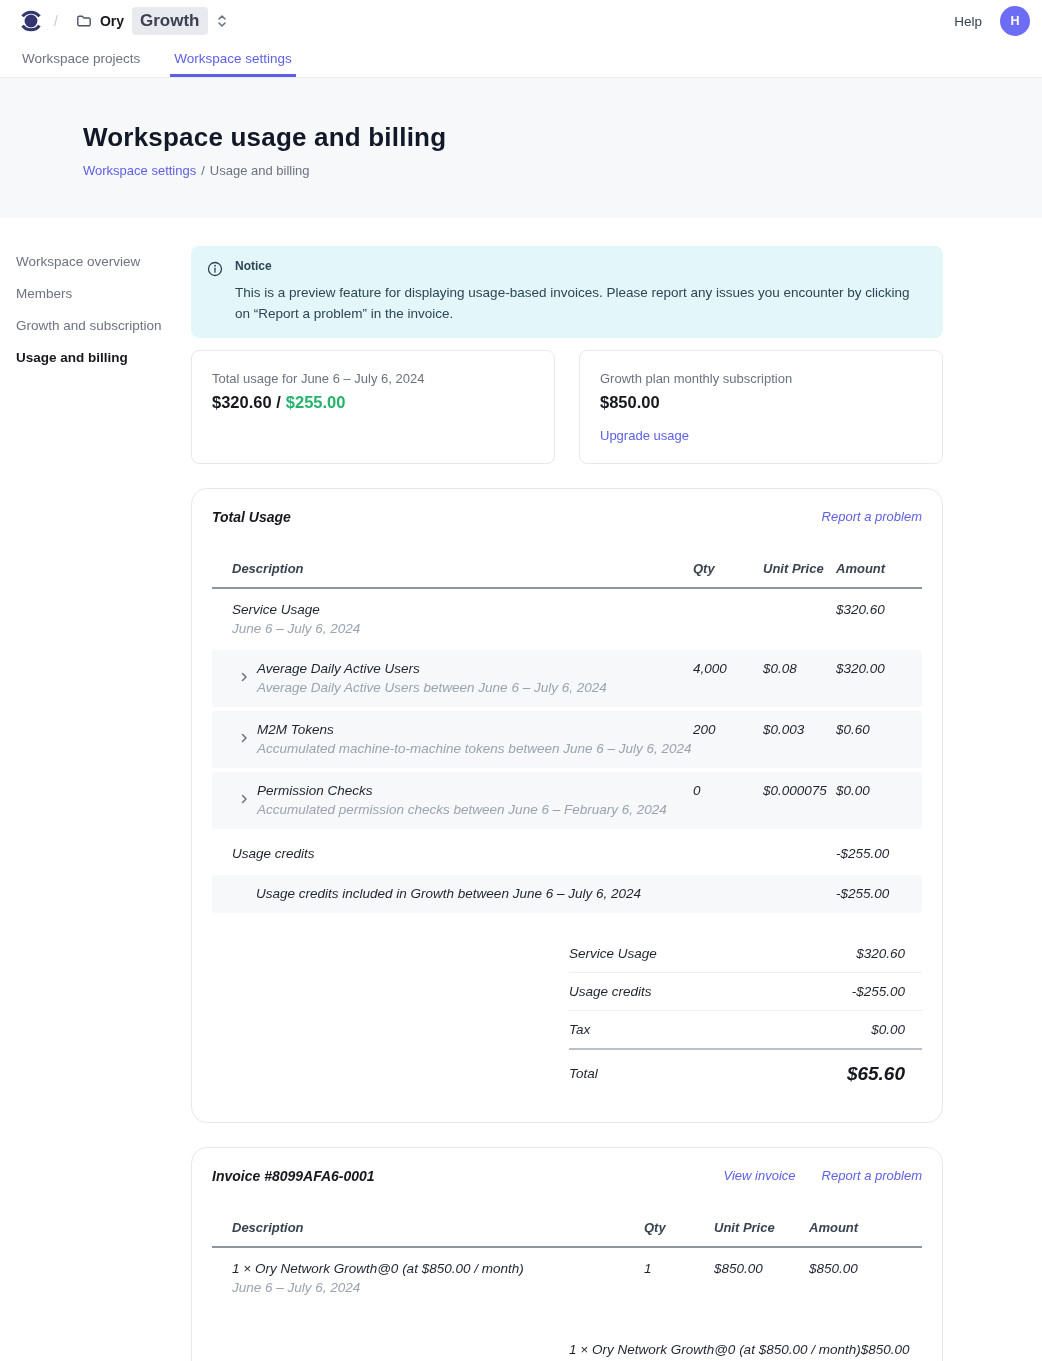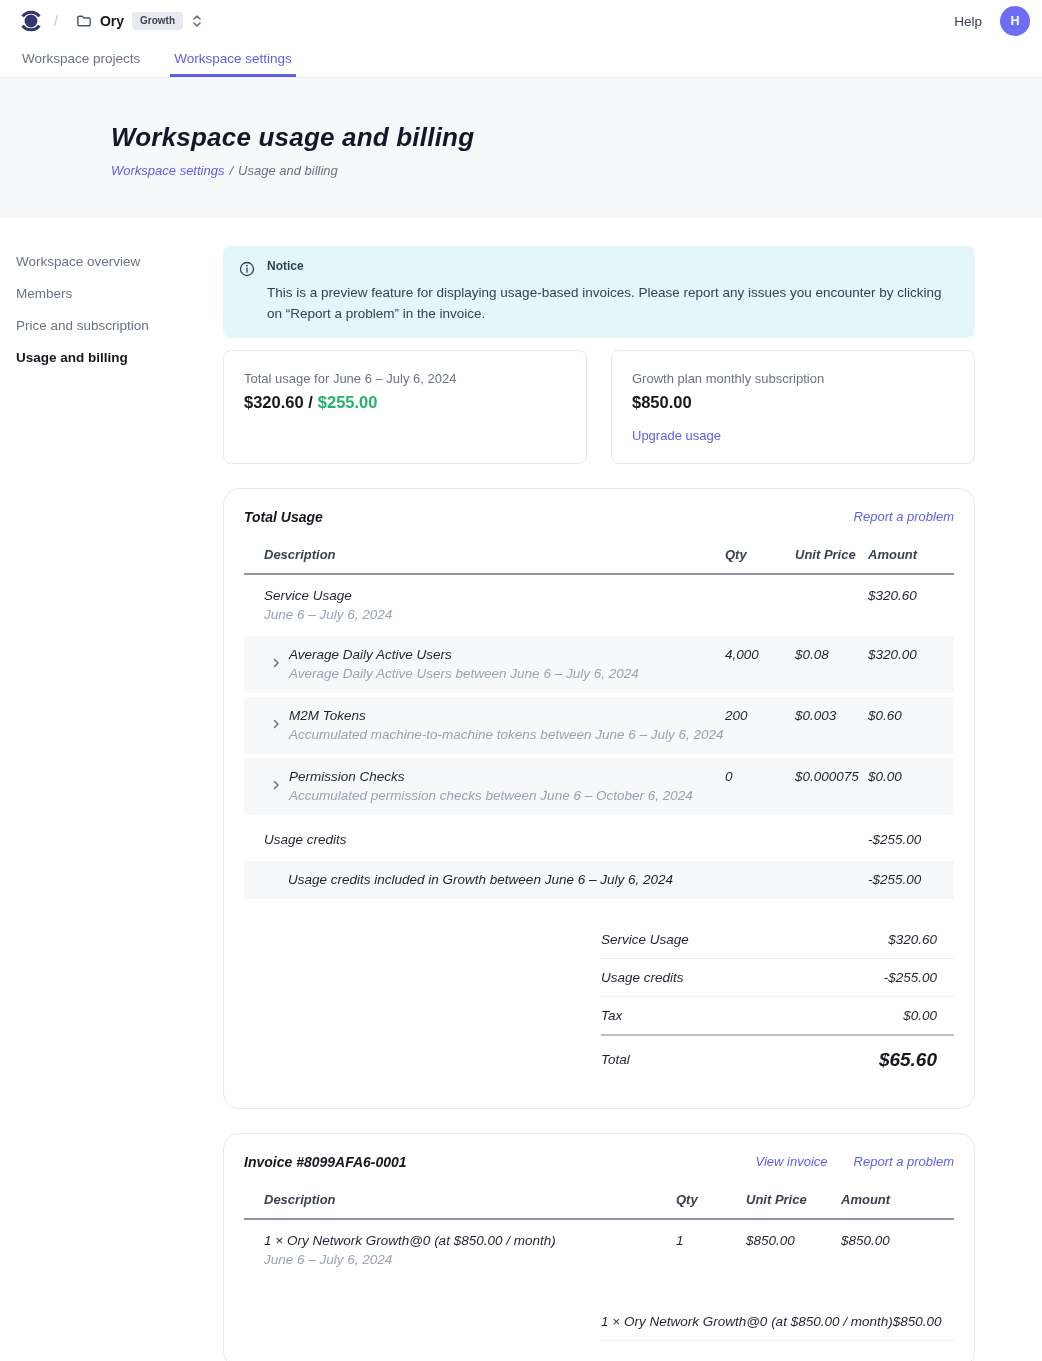--- a/index.html
+++ b/index.html
@@ -17,21 +17,21 @@
   
   .topbar {
     height:42px; display:flex; align-items:center;
     padding:0 12px 0 20px; background:#fff;
   }
   .topbar-left { display:flex; align-items:center; gap:12px; flex:1; }
   .crumb-sep { color:#c3c8d1; font-size:14px; }
   .ws-switcher { display:flex; align-items:center; gap:8px; cursor:pointer; padding:4px 6px; border-radius:6px; }
   .org-name { font-size:14px; font-weight:600; color:#16181d; }
   .plan-badge {
-    background:#e8eaf0; color:#3c4250; font-size:10px; font-weight:600;
+    background:#e8eaf0; color:#3c4250; font-size:17px; font-weight:600;
     padding:2px 8px; border-radius:4px; line-height:1.4;
   }
   .topbar-right { display:flex; align-items:center; gap:18px; }
   .help-link { font-size:13.5px; color:#374151; }
   .avatar {
     width:30px; height:30px; border-radius:50%; background:#6c6cf5;
     color:#fff; display:flex; align-items:center; justify-content:center;
     font-size:12.5px; font-weight:600; cursor:pointer;
   }
 
@@ -41,29 +41,29 @@
     border-bottom:1px solid #e8ebf0; background:#fff;
   }
   .tab {
     font-size:13.5px; color:#6b7280; padding:9px 4px 8px;
     border-bottom:3px solid transparent; cursor:pointer;
   }
   .tab.active { color:#5d5fe8; border-bottom-color:#5d5fe8; font-weight:500; }
 
   
   .hero { background:#f7f8fa; padding:44px 0 40px; }
-  .hero-inner { margin-left:111px;font-style:italic; }
+  .hero-inner { margin-left:83px; }
   .page-title { font-size:26px; font-weight:700; color:#111827; letter-spacing:.2px; }
   .hero-breadcrumb { display:flex; gap:5px; margin-top:10px; font-size:13px; }
   .hero-breadcrumb .cur { color:#6b7280; }
   .hero-breadcrumb .sep { color:#6b7280; }
 
   
   .content { display:flex; align-items:flex-start; }
-  .sidenav { width:223px; padding:32px 0 0 16px; flex:none; }
+  .sidenav { width:191px; padding:32px 0 0 16px; flex:none; }
   .sidenav-item { font-size:13.5px; color:#6b7280; padding:4px 0; margin-bottom:9px; cursor:pointer; }
   .sidenav-item.active { color:#16181d; font-weight:700; }
   .main { width:752px; margin-top:28px; flex:none; padding-bottom:16px; }
 
   
   .notice {
     background:#e3f6fa; border-radius:8px; padding:13px 16px;
     display:flex; gap:12px; color:#2e4555;
   }
   .notice-icon { margin-top:2px; flex:none; }
@@ -85,21 +85,21 @@
   .big-card {
     background:#fff; border:1px solid #e6e8ee; border-radius:16px;
     padding:20px 20px 26px; margin-top:24px;font-style:italic;
   }
   .big-card-head { display:flex; align-items:center; justify-content:space-between; }
   .big-card-title { font-size:14px; font-weight:700; color:#16181d; }
   .big-card-links { display:flex; gap:26px; }
   .card-link { font-size:13px; color:#5d5fe8; }
 
   
-  .u-table { margin-top:22px; }
+  .u-table { margin-top:36px; }
   .t-head, .t-row { display:grid; align-items:start; }
   .u-grid { grid-template-columns:1fr 70px 73px 86px; }
   .i-grid { grid-template-columns:1fr 70px 95px 113px; }
   .t-head { padding-bottom:11px; border-bottom:2px solid #8f96a3; }
   .t-head > div { font-size:13px; font-weight:600; color:#3a4350; }
   .t-head .desc { padding-left:20px; }
   .num { text-align:left; }
   .t-head .amt, .t-cell.amt { padding-right:19px; }
   .t-row { padding:11px 0 12px; }
   .t-row.shade { background:#f7f8f9; margin-bottom:4px; border-radius:2px; }
@@ -171,21 +171,21 @@
       <span class="cur">Usage and billing</span>
     </div>
   </div>
 </div>
 
 <div class="content">
 
   <div class="sidenav">
     <div class="sidenav-item">Workspace overview</div>
     <div class="sidenav-item">Members</div>
-    <div class="sidenav-item">Price and subscription</div>
+    <div class="sidenav-item">Growth and subscription</div>
     <div class="sidenav-item active">Usage and billing</div>
   </div>
 
   <div class="main">
 
     <div class="notice">
       <span class="notice-icon">
         <svg width="16" height="16" viewBox="0 0 16 16" fill="none" stroke="#2e4555" stroke-width="1.3">
           <circle cx="8" cy="8" r="6.5"></circle>
           <line x1="8" y1="7.2" x2="8" y2="11.2" stroke-linecap="round"></line>
@@ -273,21 +273,21 @@
 
         <div class="t-row u-grid shade">
           <div class="desc indent">
             <button class="chev-btn">
               <svg width="12" height="12" viewBox="0 0 12 12" fill="none" stroke="#6b7280" stroke-width="1.5" stroke-linecap="round" stroke-linejoin="round">
                   <path d="M4.5 2.5 L8 6 L4.5 9.5"></path>
                 </svg>
             </button>
             <div>
               <div class="row-title">Permission Checks</div>
-              <div class="row-sub">Accumulated permission checks between June 6 – October 6, 2024</div>
+              <div class="row-sub">Accumulated permission checks between June 6 – February 6, 2024</div>
             </div>
           </div>
           <div class="t-cell num">0</div>
           <div class="t-cell num">$0.000075</div>
           <div class="t-cell num amt">$0.00</div>
         </div>
 
         <div class="t-row u-grid" style="padding:13px 0 14px;">
           <div class="desc">
             <div class="row-title green">Usage credits</div>

